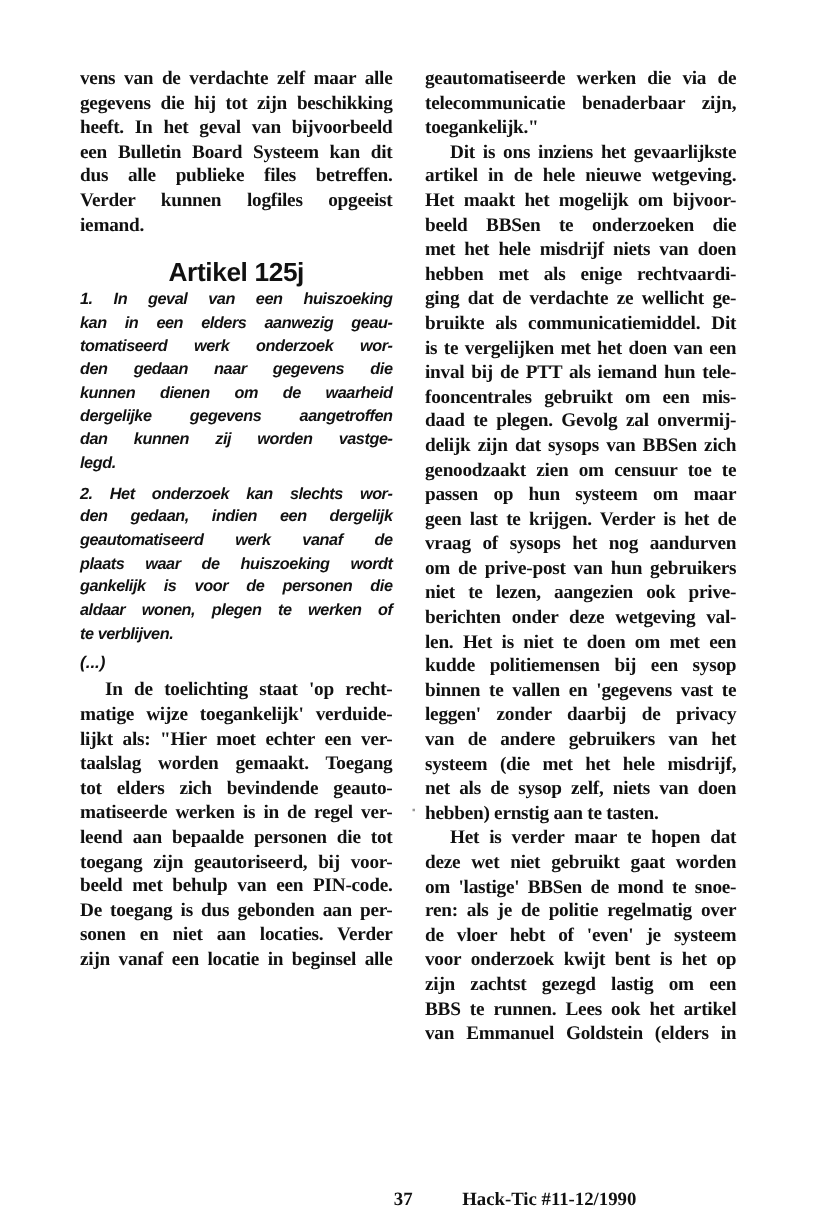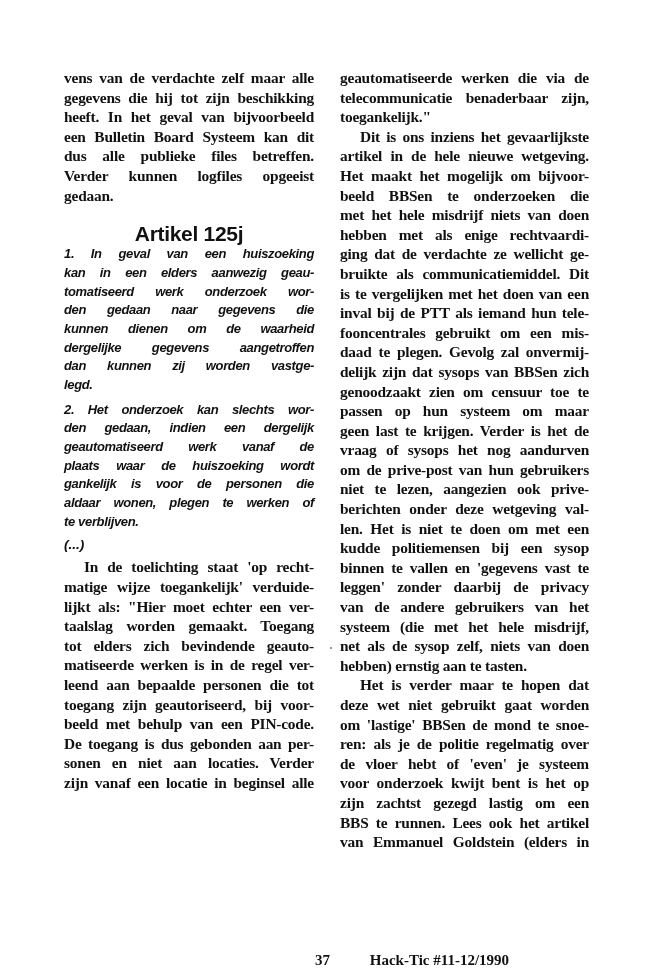--- a/index.html
+++ b/index.html
@@ -1,17 +1,17 @@
 <!DOCTYPE html>
 <html><head>
 <meta charset="utf-8">
 <style>
   html, body { margin: 0; padding: 0; background: #ffffff; }
   body { width: 652px; height: 970px; position: relative; overflow: hidden; color: #111; }
-  .col { position: absolute; top: 68px; }
+  .col { position: absolute; top: 53px; }
   .col-left { left: 64px; width: 250px; }
   .col-right { left: 340px; width: 249px; }
   .line {
     display: block; height: 19.6px; line-height: 19.6px;
     font-family: "Liberation Serif", serif; font-weight: bold; font-size: 15.4px;
     white-space: nowrap; text-align: justify; text-align-last: justify;
     letter-spacing: -0.2px;
   }
   .line.last { text-align-last: left; }
   .line.indent { padding-left: 20px; }
@@ -39,21 +39,21 @@
 <body>
 
 <div class="col col-left">
   <div>
     <span class="line">vens van de verdachte zelf maar alle</span>
     <span class="line">gegevens die hij tot zijn beschikking</span>
     <span class="line">heeft. In het geval van bijvoorbeeld</span>
     <span class="line">een Bulletin Board Systeem kan dit</span>
     <span class="line">dus alle publieke files betreffen.</span>
     <span class="line">Verder kunnen logfiles opgeeist</span>
-    <span class="line last">gedaan.</span>
+    <span class="line last">iemand.</span>
   </div>
 
   <h2 class="heading" style="margin-bottom:0">Artikel 125j</h2>
 
   <div>
     <span class="law">1. In geval van een huiszoeking</span>
     <span class="law">kan in een elders aanwezig geau-</span>
     <span class="law">tomatiseerd werk onderzoek wor-</span>
     <span class="law">den gedaan naar gegevens die</span>
     <span class="law">kunnen dienen om de waarheid</span>

